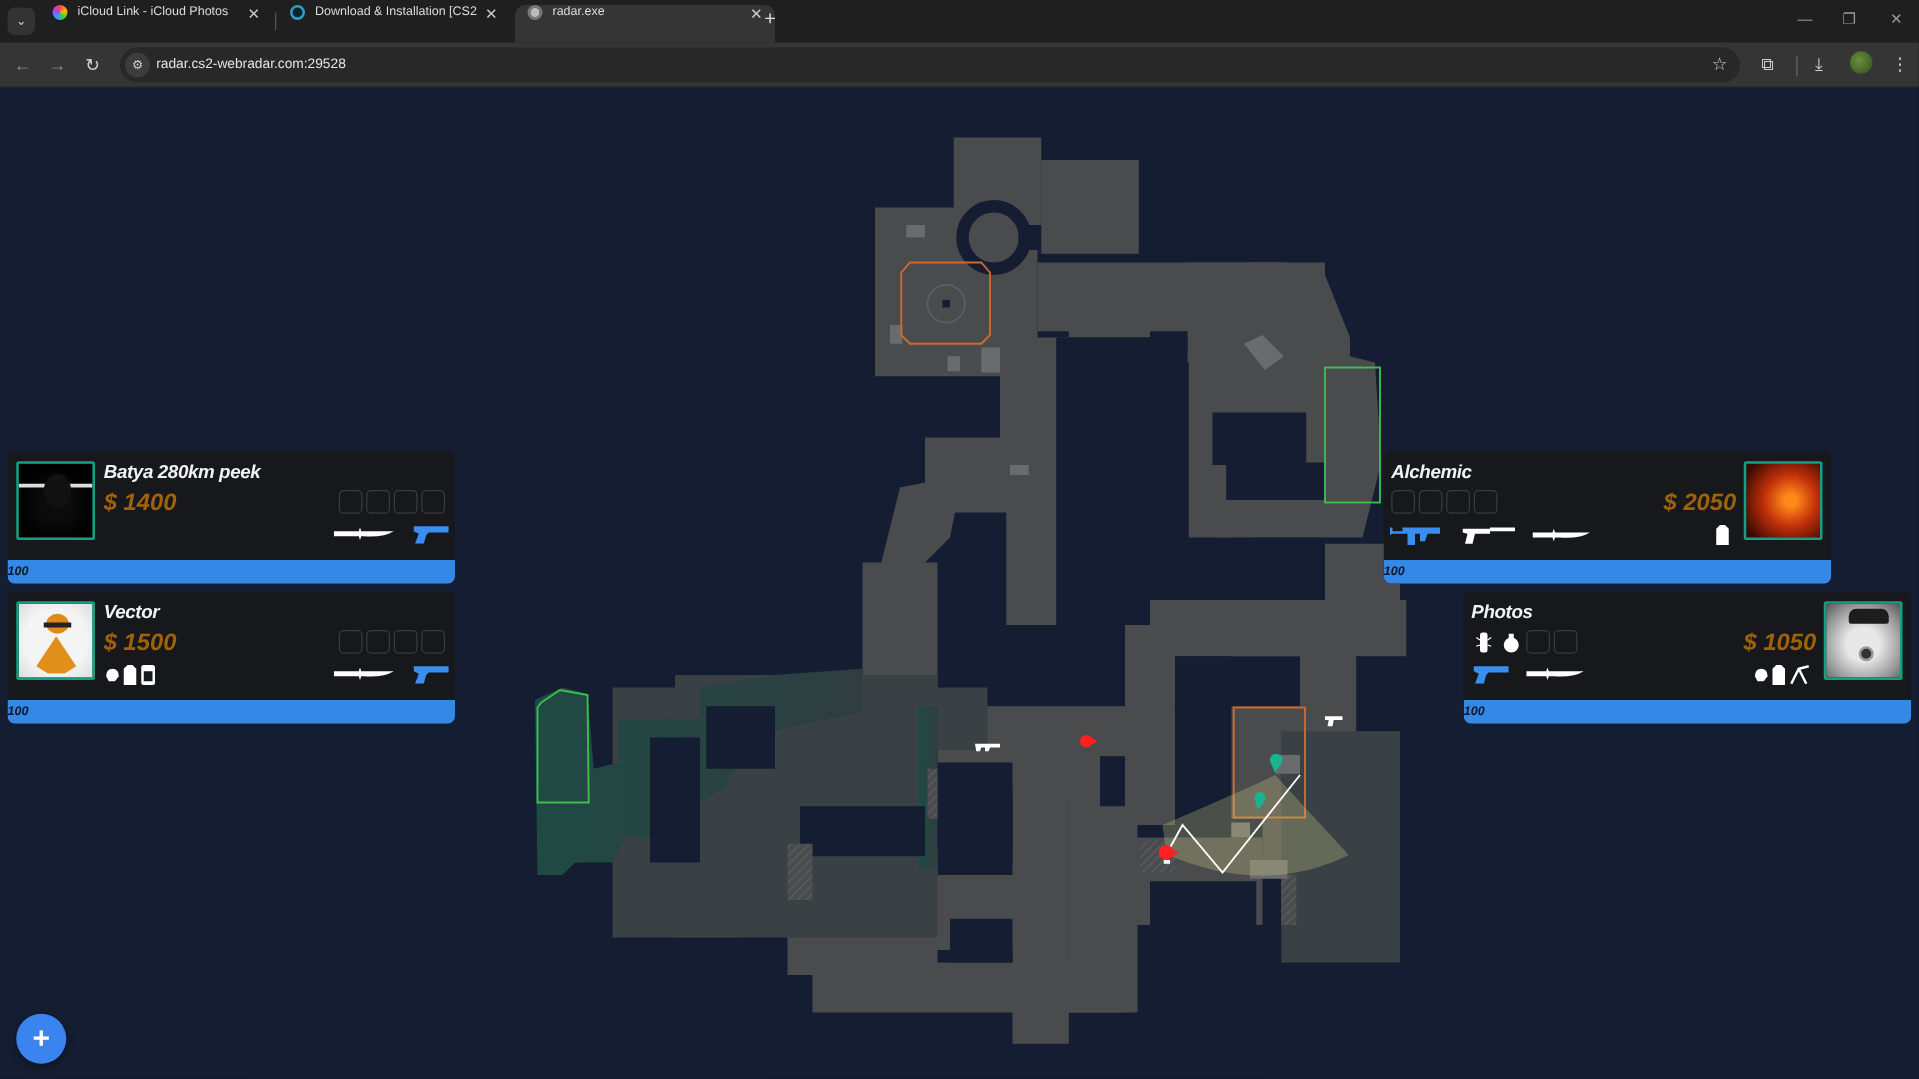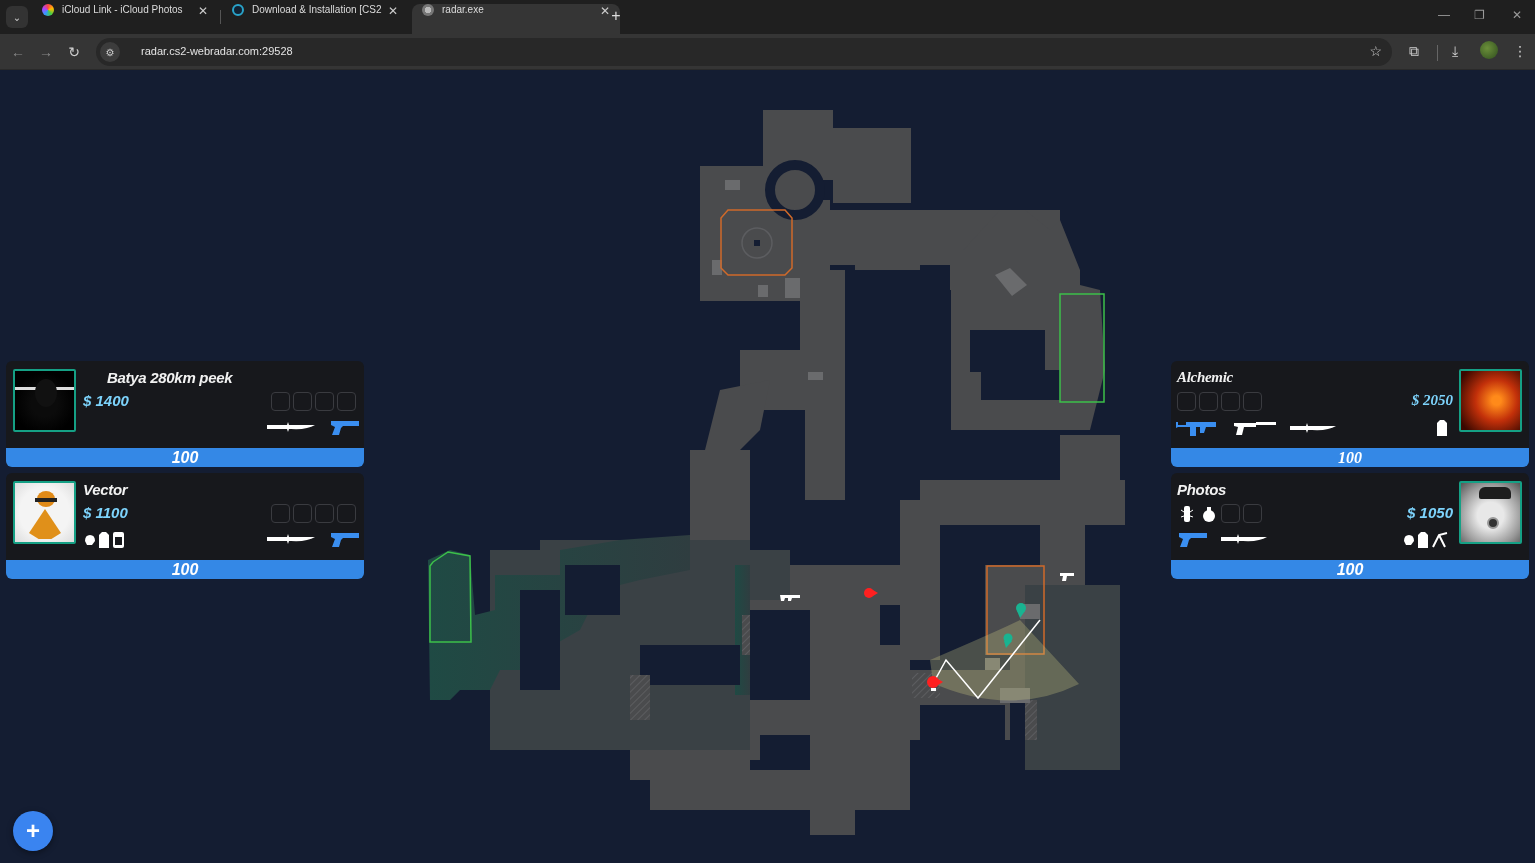--- a/index.html
+++ b/index.html
@@ -15,41 +15,41 @@
   .tab .close { color: #ccc; font-size: 12px; margin-left: 6px; }
   .tab-sep { position: absolute; top: 10px; width: 1px; height: 14px; background: #555; }
   .newtab { position: absolute; left: 606px; top: 6px; width: 20px; height: 20px; color: #ddd; font-size: 16px; display: flex; align-items: center; justify-content: center; }
   .winctl { position: absolute; top: 8px; color: #9a9a9a; font-size: 12px; }
 
   .toolbar { position: absolute; left: 0; top: 34px; width: 1535px; height: 36px; background: #353535; border-bottom: 1px solid #2a2a2a; }
   .navbtn { position: absolute; top: 8px; width: 20px; height: 20px; color: #8a8a8a; font-size: 14px; display: flex; align-items: center; justify-content: center; }
   .navbtn.on { color: #d0d0d0; }
   .omnibox { position: absolute; left: 96px; top: 4px; width: 1296px; height: 28px; border-radius: 14px; background: #282828; }
   .site-info { position: absolute; left: 4px; top: 4px; width: 20px; height: 20px; border-radius: 50%; background: #3c3c3c; color: #ccc; font-size: 10px; display: flex; align-items: center; justify-content: center; }
-  .url { position: absolute; left: 45px; top: 7px; color: #e3e3e3; font-size: 11px; text-align: center; }
+  .url { position: absolute; left: 29px; top: 7px; color: #e3e3e3; font-size: 11px; text-align: center; }
   .star { position: absolute; right: 10px; top: 5px; color: #cfcfcf; font-size: 14px; }
   .tb-icon { position: absolute; top: 9px; color: #cfcfcf; font-size: 14px; }
   .tb-div { position: absolute; left: 1437px; top: 45px; width: 1px; height: 16px; background: #666; }
   .profile { position: absolute; left: 1480px; top: 41px; width: 18px; height: 18px; border-radius: 50%; background: radial-gradient(circle at 40% 40%, #6b8f3a, #2f4d1e); }
 
   
   .page { position: absolute; left: 0; top: 70px; width: 1535px; height: 793px; background: #141d32; }
   .map { position: absolute; left: 0; top: 0; width: 1535px; height: 793px; }
 
   
   .card { position: absolute; width: 358px; height: 106px; background: #17181c; border-radius: 6px; overflow: hidden; }
   .avatar { position: absolute; top: 8px; width: 63px; height: 63px; border: 2px solid #15a085; border-radius: 2px; overflow: hidden; }
   .pname { position: absolute; top: 8px; color: #f2f2f2; font-weight: bold; font-style: italic; font-size: 15px; letter-spacing: -0.3px; }
-  .money { position: absolute; top: 31px; color: #7dd3fc; font-weight: bold; font-style: italic; font-size: 15px; }
+  .money { position: absolute; top: 31px; color: #a16207; font-weight: bold; font-style: italic; font-size: 19px; }
   .slots { position: absolute; top: 31px; display: flex; gap: 3px; }
   .slot { width: 19px; height: 19px; border: 1px solid #3a3b40; border-radius: 4px; }
   .slot-filled { width: 19px; height: 19px; display: flex; align-items: center; justify-content: center; }
   .weapons { position: absolute; top: 58px; display: flex; align-items: center; gap: 14px; }
   .utils { position: absolute; top: 58px; display: flex; align-items: center; gap: 1px; }
-  .hpbar { position: absolute; left: 0; bottom: 0; width: 100%; height: 19px; background: #3488e6; color: #ffffff; font-size: 16px; font-weight: bold; font-style: italic; text-align: center; line-height: 19px; }
+  .hpbar { position: absolute; left: 0; bottom: 0; width: 100%; height: 19px; background: #3488e6; color: #0f172a; font-size: 10px; font-weight: bold; font-style: italic; line-height: 19px; }
 
   .fab { position: absolute; left: 13px; top: 741px; width: 40px; height: 40px; border-radius: 50%; background: #3a84f0; color: #fff; font-size: 24px; font-weight: bold; display: flex; align-items: center; justify-content: center; box-shadow: 0 2px 6px rgba(0,0,0,0.4); }
 </style>
 </head>
 <body>
 
 <div class="tabstrip">
   <div class="tab-search">⌄</div>
 
   <div class="tab" style="left:32px;width:186px;">
@@ -233,21 +233,21 @@
       <circle cx="1008" cy="568" r="4.5" fill="#19b391"></circle>
       <polygon points="1004,571 1012,571 1006,578" fill="#19b391"></polygon>
     </g>
   </svg>
 
   <div class="card" style="left:6px;top:291px;">
     <div class="avatar" style="left:7px;background:radial-gradient(circle at 50% 55%,#0b0b0b 30%,#000 70%);">
       <div style="position:absolute;left:0;top:16px;width:100%;height:3px;background:#ddd;"></div>
       <div style="position:absolute;left:20px;top:8px;width:22px;height:28px;border-radius:50%;background:#111;"></div>
     </div>
-    <span class="pname" style="left:77px;margin-left:24px;">Batya 280km peek</span>
+    <span class="pname" style="left:77px;">Batya 280km peek</span>
     <span class="money" style="left:77px;">$ 1400</span>
     <div class="slots" style="left:265px;">
       <div class="slot"></div>
       <div class="slot"></div>
       <div class="slot"></div>
       <div class="slot"></div>
     </div>
     <div class="weapons" style="left:261px;">
       <svg width="48" height="12">
           <path d="M0,4 L20,4 L21,1 L22,4 L48,4 Q40,9 24,8 L22,8 L21,11 L20,8 L0,8 Z" fill="#fff"></path>
@@ -259,21 +259,21 @@
     <div class="hpbar"><span>100</span></div>
   </div>
 
   <div class="card" style="left:6px;top:403px;">
     <div class="avatar" style="left:7px;background:radial-gradient(circle,#f4f4f4 60%,#ddd 100%);">
       <div style="position:absolute;left:22px;top:8px;width:18px;height:16px;border-radius:50%;background:#e08a18;"></div>
       <div style="position:absolute;left:20px;top:15px;width:22px;height:4px;background:#222;"></div>
       <div style="position:absolute;left:14px;top:26px;width:32px;height:30px;background:#e0901a;clip-path:polygon(50% 0,100% 80%,70% 100%,30% 100%,0 80%);"></div>
     </div>
     <span class="pname" style="left:77px;">Vector</span>
-    <span class="money" style="left:77px;">$ 1100</span>
+    <span class="money" style="left:77px;">$ 1500</span>
     <div class="utils" style="left:78px;">
       <svg width="12" height="14">
           <path d="M1,8 Q1,2 6,2 Q11,2 11,8 L8,12 L3,12 Z" fill="#fff"></path>
         </svg>
       <svg width="14" height="18">
           <path d="M2,4 L5,1 L9,1 L12,4 L12,17 L2,17 Z" fill="#fff"></path>
         </svg>
       <svg width="13" height="18">
           <rect x="1" y="1" width="11" height="16" rx="2" fill="#fff"></rect>
           <rect x="3" y="6" width="7" height="8" fill="#17181c"></rect>
@@ -289,21 +289,21 @@
       <svg width="48" height="12">
           <path d="M0,4 L20,4 L21,1 L22,4 L48,4 Q40,9 24,8 L22,8 L21,11 L20,8 L0,8 Z" fill="#fff"></path>
         </svg>
       <svg width="30" height="16">
           <path d="M2,2 L30,2 L30,7 L14,7 L12,9 L10,16 L3,16 L6,8 L2,6 Z" fill="#3a8ef0"></path>
         </svg>
     </div>
     <div class="hpbar"><span>100</span></div>
   </div>
 
-  <div class="card" style="left:1171px;top:291px;font-family:Liberation Serif, serif;">
+  <div class="card" style="left:1107px;top:291px;">
     <span class="pname" style="left:6px;">Alchemic</span>
     <div class="slots" style="left:6px;">
       <div class="slot"></div>
       <div class="slot"></div>
       <div class="slot"></div>
       <div class="slot"></div>
     </div>
     <span class="money" style="right:76px;">$ 2050</span>
     <div class="weapons" style="left:5px;">
       <svg width="44" height="18">

